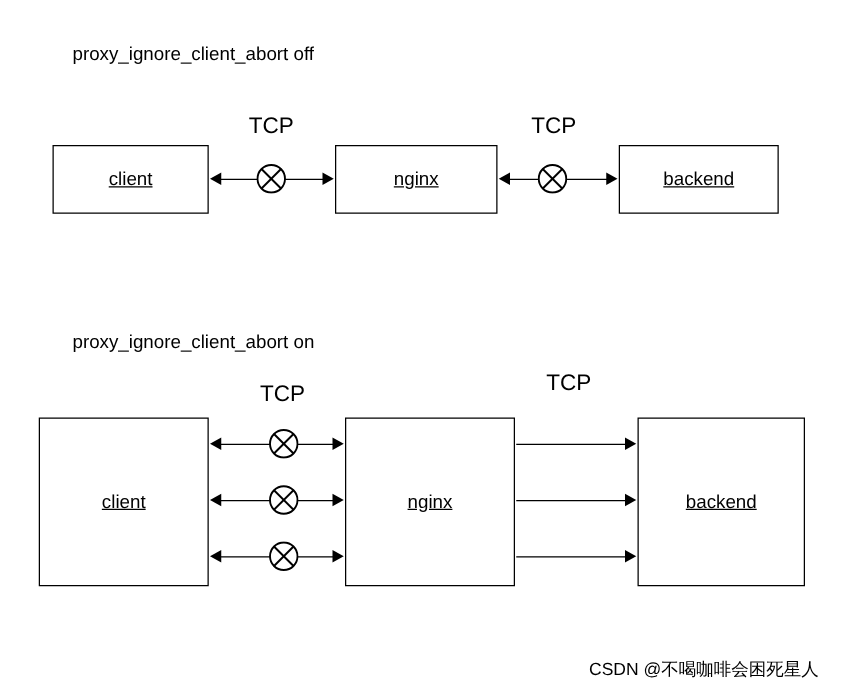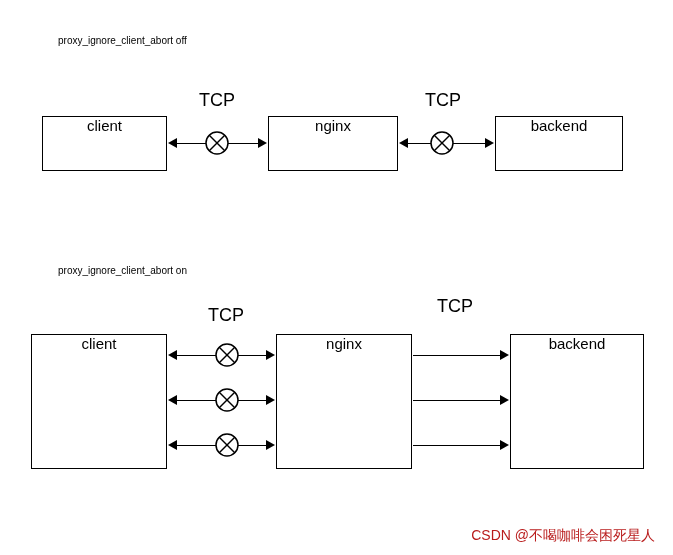--- a/index.html
+++ b/index.html
@@ -6,31 +6,32 @@
   body {
     margin: 0;
     width: 673px;
     height: 555px;
     background: #fff;
     font-family: Arial, "Microsoft YaHei", sans-serif;
     position: relative;
   }
   .section-title {
     position: absolute;
-    font-size: 10px;
+    font-size: 15px;
     color: #000;
   }
   .box {
     position: absolute;
     border: 1.5px solid #000;
     display: flex;
-    align-items: flex-start;
+    align-items: center;
     justify-content: center;
     font-size: 15px;
     background: #fff;
+    text-decoration: underline;
   }
   .tcp-label {
     position: absolute;
     font-size: 18px;
     color: #000;
   }
   .cross-circle {
     position: absolute;
     width: 24px;
     height: 24px;
@@ -47,21 +48,21 @@
     height: 0;
     border-top: 5px solid transparent;
     border-bottom: 5px solid transparent;
   }
   .arrowhead.right { border-left: 9px solid #000; }
   .arrowhead.left { border-right: 9px solid #000; }
   .watermark {
     position: absolute;
     right: 18px;
     bottom: 10px;
-    color: #b91c1c;
+    color: #000000;
     font-size: 14px;
   }
 </style>
 </head>
 <body>
 
 <div class="section-title" style="left:58px; top:35px;">proxy_ignore_client_abort off</div>
 
 <div class="tcp-label" style="left:199px; top:90px;">TCP</div>
 <div class="tcp-label" style="left:425px; top:90px;">TCP</div>

